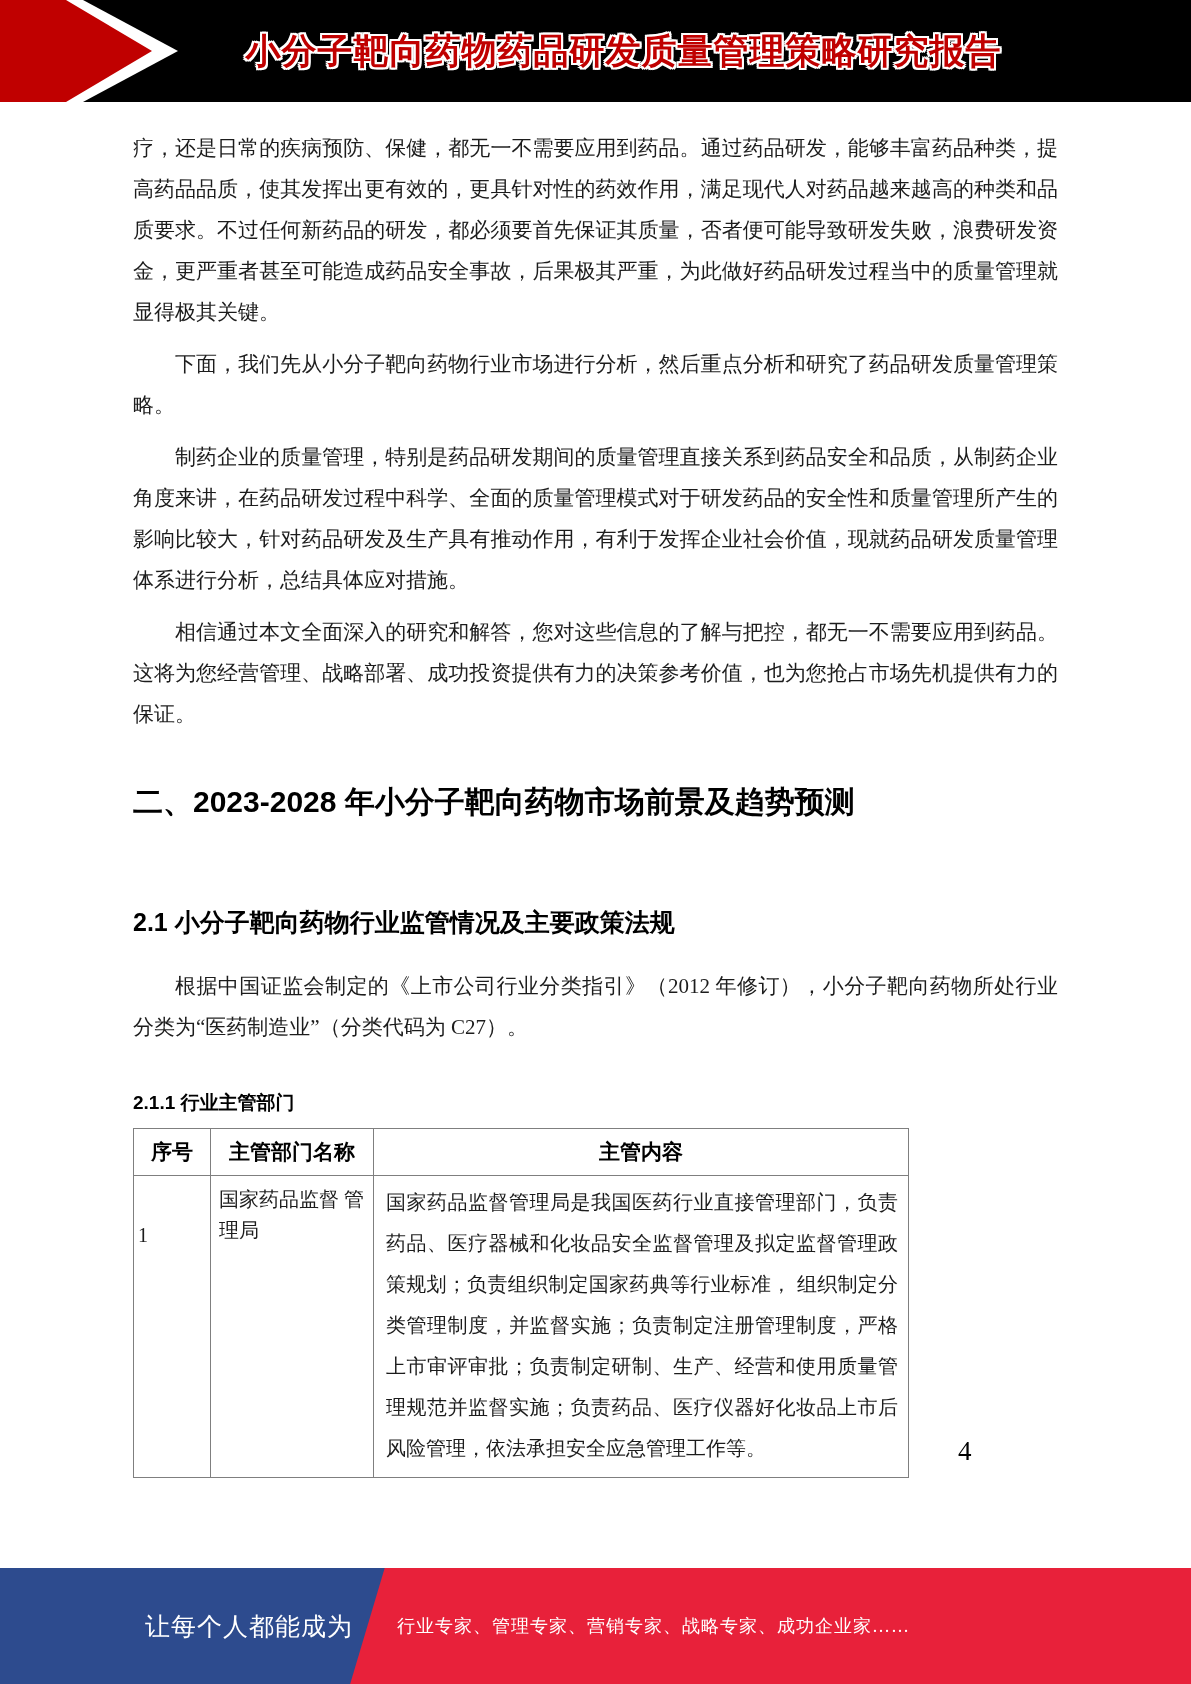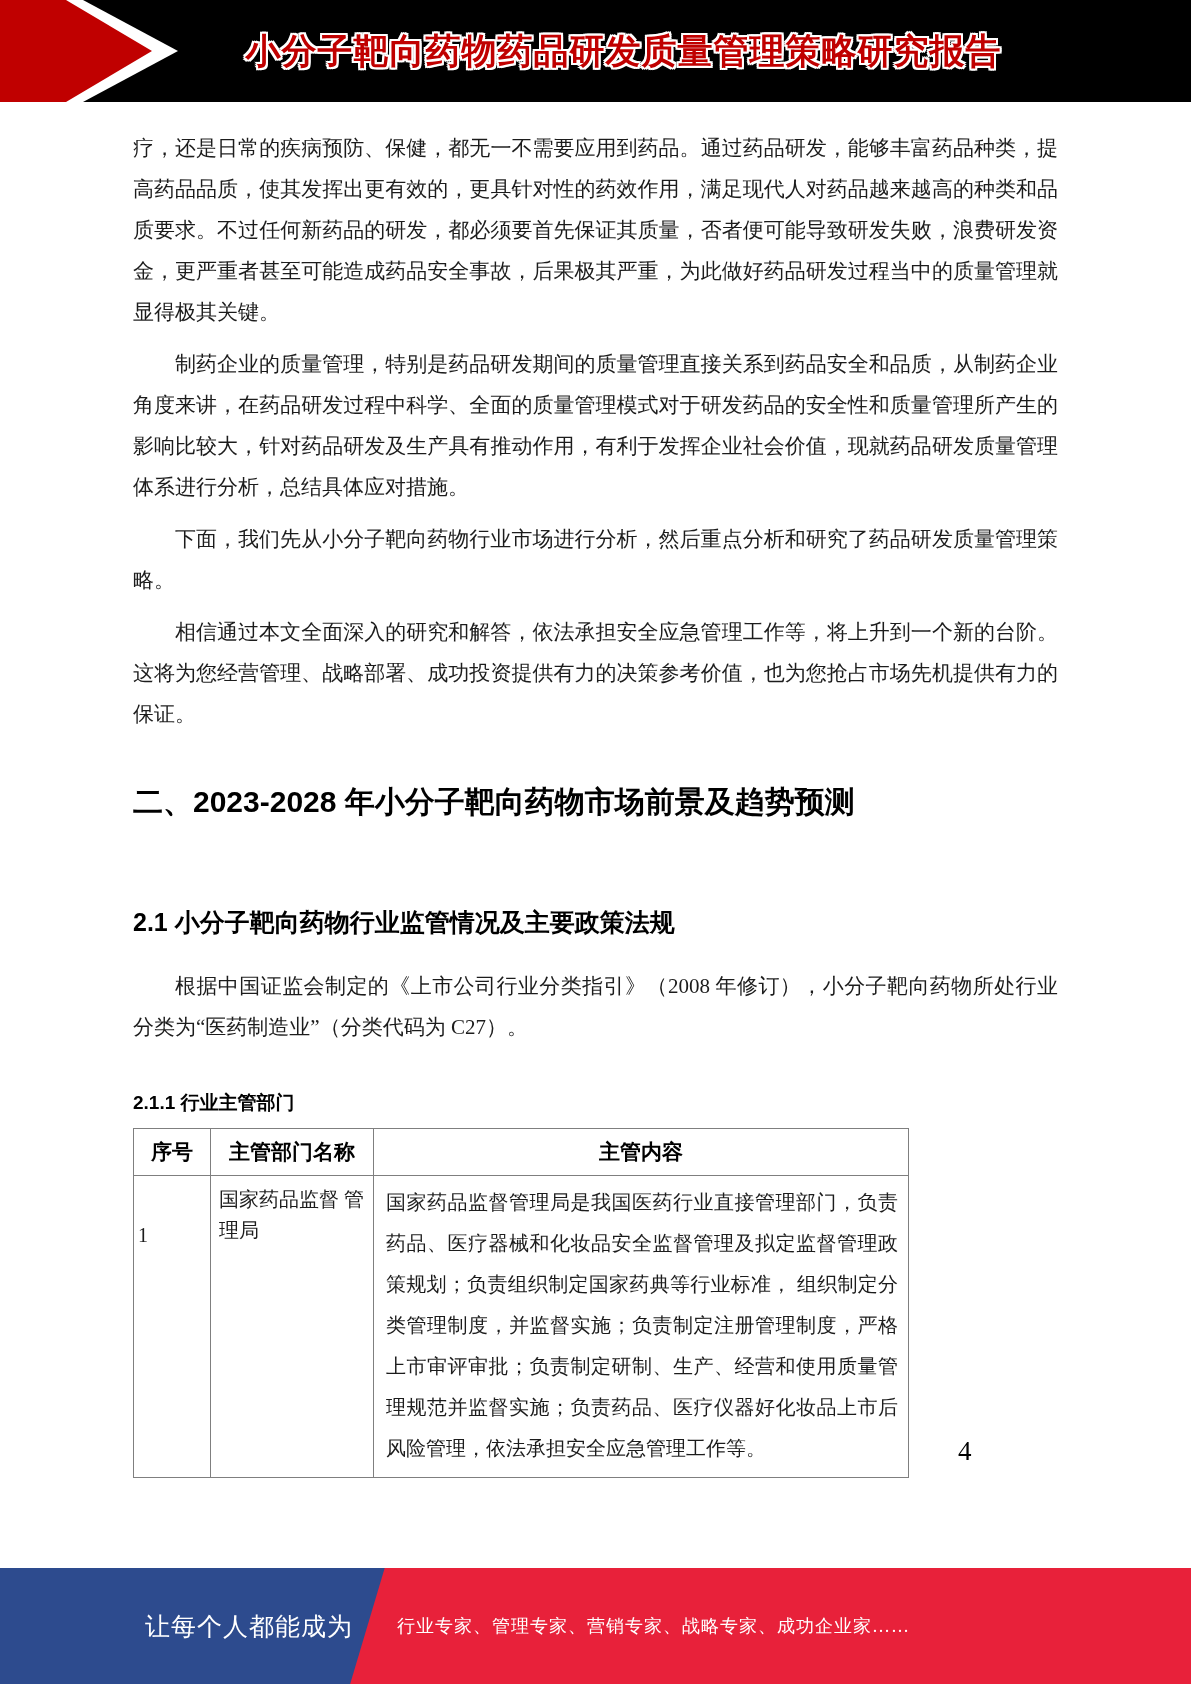--- a/index.html
+++ b/index.html
@@ -180,29 +180,29 @@
     <svg class="header-chevron" viewBox="0 0 200 102" preserveAspectRatio="none">
       <polygon points="0,0 83,0 178,51 83,102 0,102" fill="#ffffff"></polygon>
       <polygon points="0,0 66,0 152,51 66,102 0,102" fill="#C00000"></polygon>
     </svg>
     <div class="header-title">小分子靶向药物药品研发质量管理策略研究报告</div>
   </div>
 
   <div class="body-content">
 
     <p class="para">疗，还是日常的疾病预防、保健，都无一不需要应用到药品。通过药品研发，能够丰富药品种类，提高药品品质，使其发挥出更有效的，更具针对性的药效作用，满足现代人对药品越来越高的种类和品质要求。不过任何新药品的研发，都必须要首先保证其质量，否者便可能导致研发失败，浪费研发资金，更严重者甚至可能造成药品安全事故，后果极其严重，为此做好药品研发过程当中的质量管理就显得极其关键。</p>
+    <p class="para indent">下面，我们先从小分子靶向药物行业市场进行分析，然后重点分析和研究了药品研发质量管理策略。</p>
     <p class="para indent">制药企业的质量管理，特别是药品研发期间的质量管理直接关系到药品安全和品质，从制药企业角度来讲，在药品研发过程中科学、全面的质量管理模式对于研发药品的安全性和质量管理所产生的影响比较大，针对药品研发及生产具有推动作用，有利于发挥企业社会价值，现就药品研发质量管理体系进行分析，总结具体应对措施。</p>
-    <p class="para indent">下面，我们先从小分子靶向药物行业市场进行分析，然后重点分析和研究了药品研发质量管理策略。</p>
-    <p class="para indent">相信通过本文全面深入的研究和解答，依法承担安全应急管理工作等，将上升到一个新的台阶。这将为您经营管理、战略部署、成功投资提供有力的决策参考价值，也为您抢占市场先机提供有力的保证。</p>
+    <p class="para indent">相信通过本文全面深入的研究和解答，您对这些信息的了解与把控，都无一不需要应用到药品。这将为您经营管理、战略部署、成功投资提供有力的决策参考价值，也为您抢占市场先机提供有力的保证。</p>
 
     <div class="h1">二、2023-2028 年小分子靶向药物市场前景及趋势预测</div>
 
     <div class="h2">2.1 小分子靶向药物行业监管情况及主要政策法规</div>
 
-    <p class="para indent policy">根据中国证监会制定的《上市公司行业分类指引》（2008 年修订），小分子靶向药物所处行业分类为“医药制造业”（分类代码为 C27）。</p>
+    <p class="para indent policy">根据中国证监会制定的《上市公司行业分类指引》（2012 年修订），小分子靶向药物所处行业分类为“医药制造业”（分类代码为 C27）。</p>
 
     <div class="h3">2.1.1 行业主管部门</div>
 
     <table class="reg-table">
       <colgroup>
         <col class="col-no">
         <col class="col-name">
         <col class="col-content">
       </colgroup>
       <thead>

